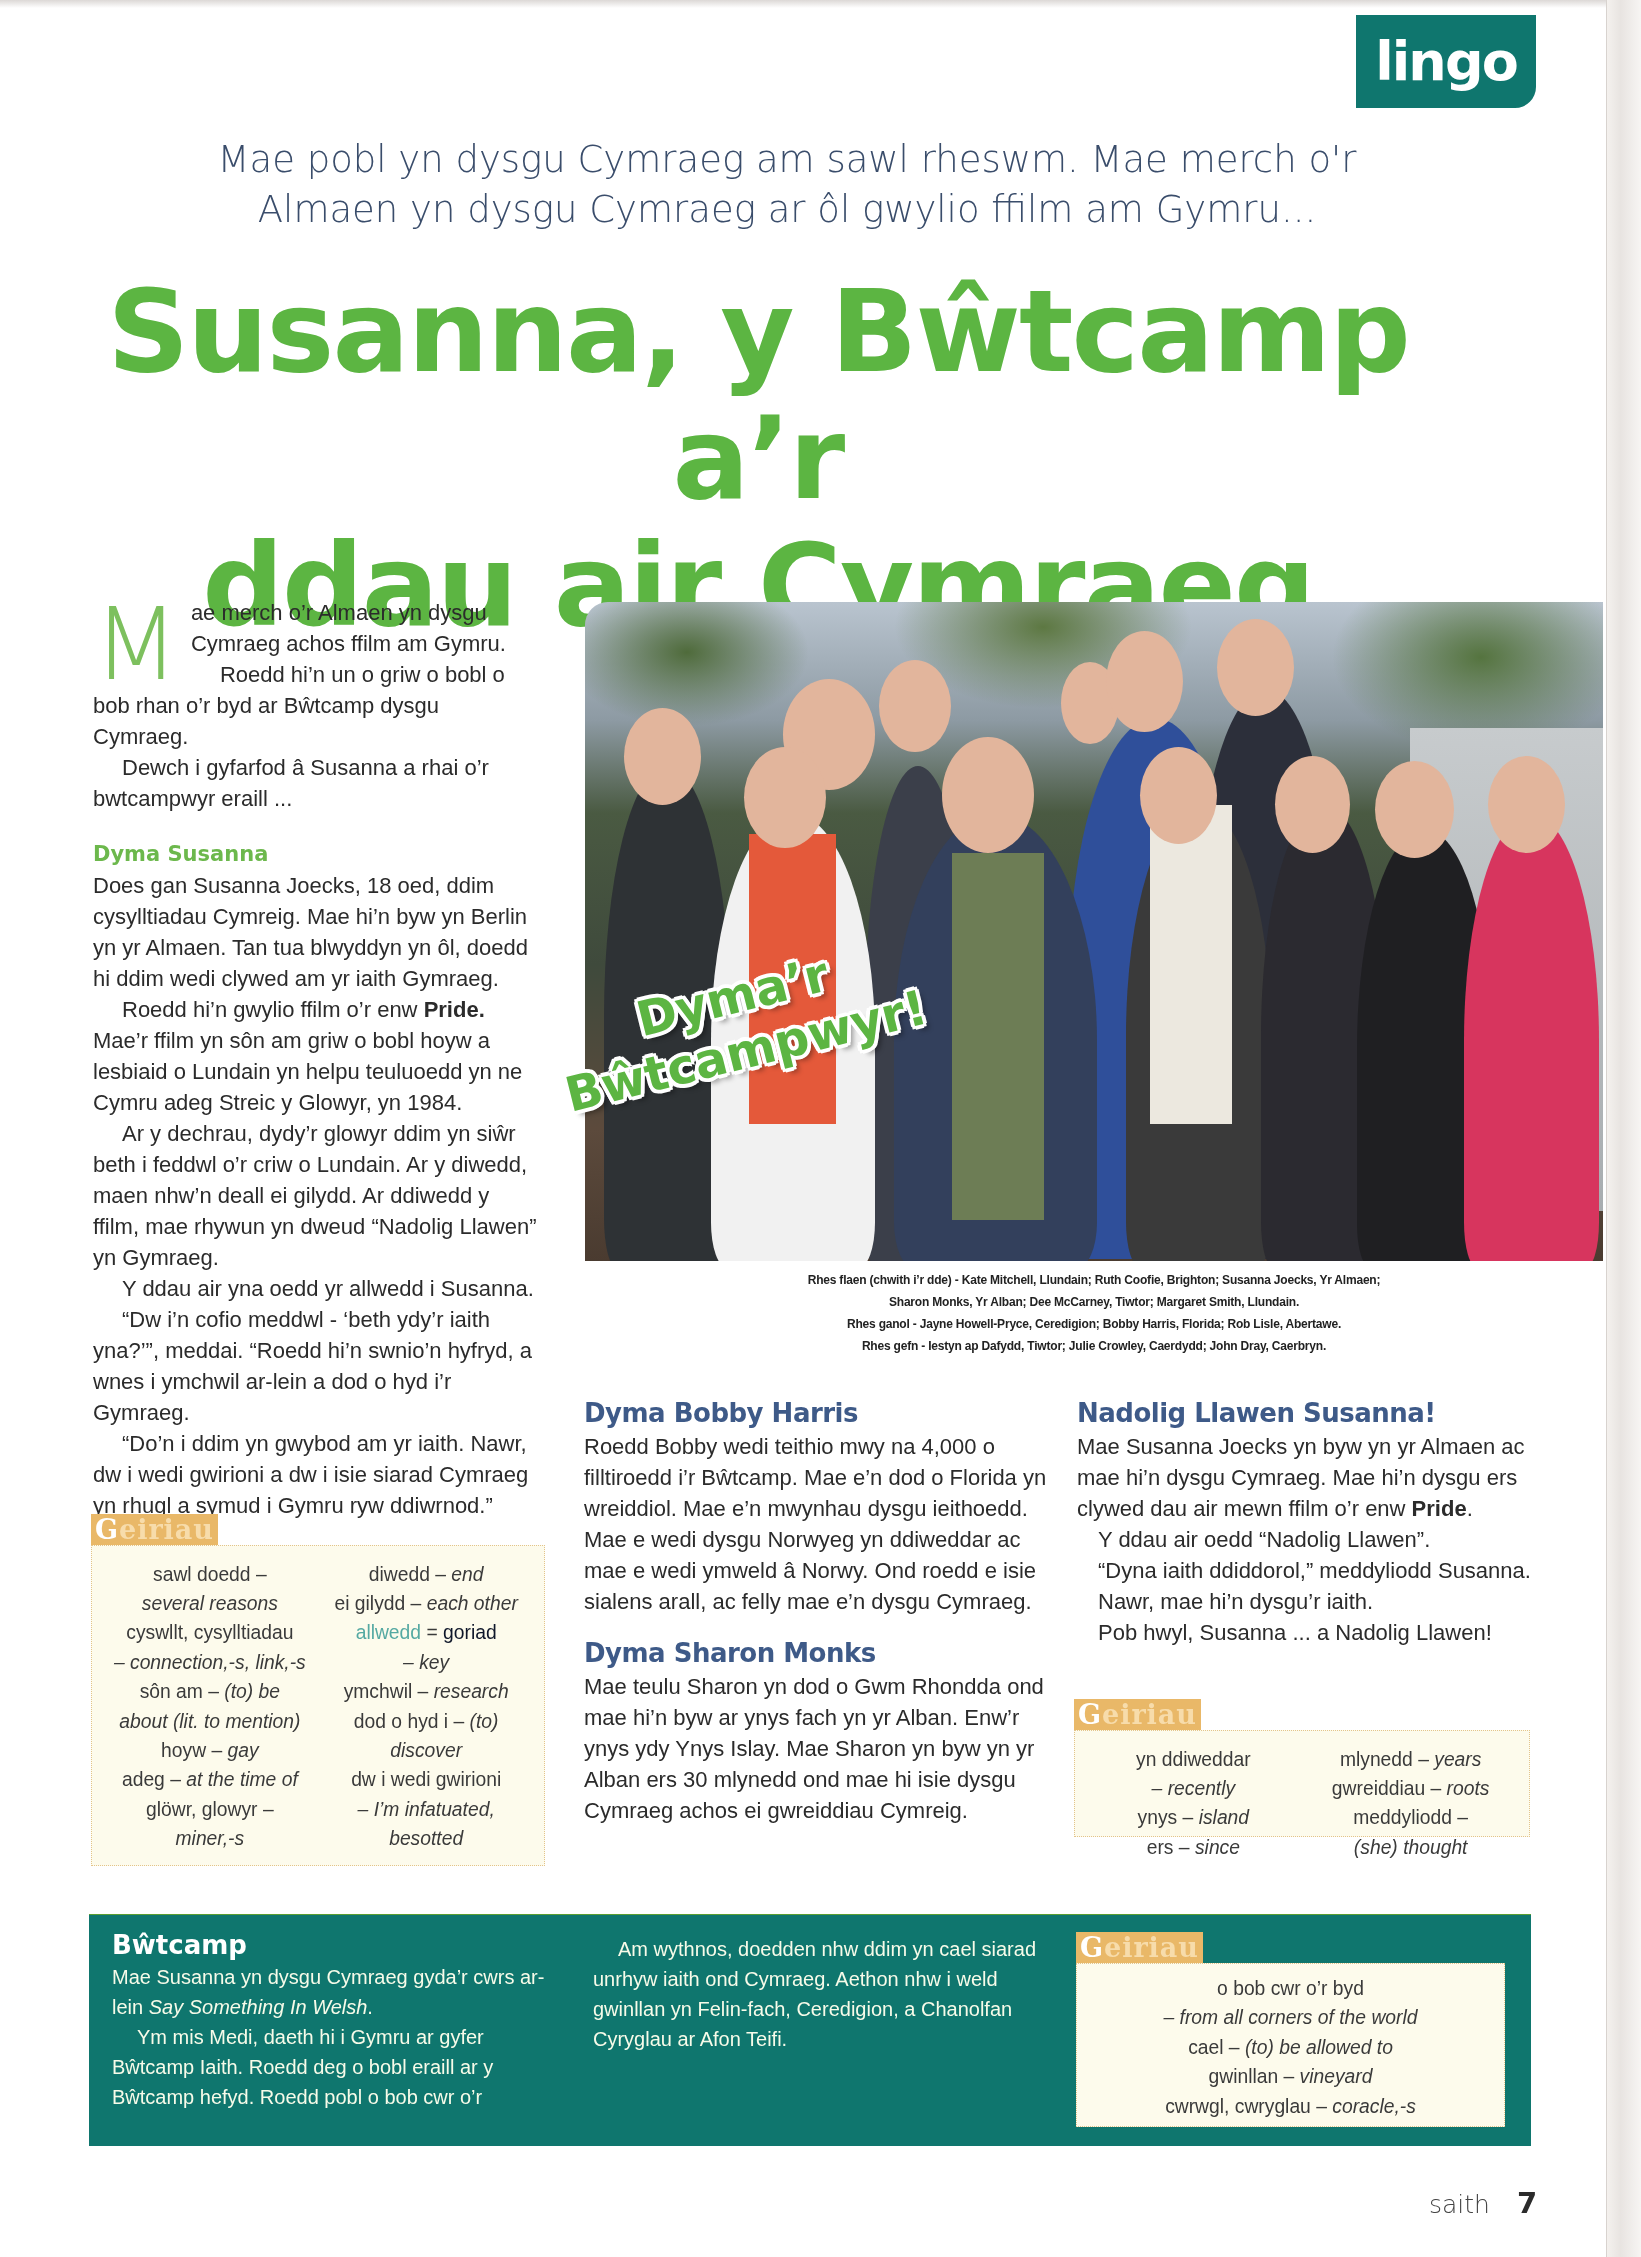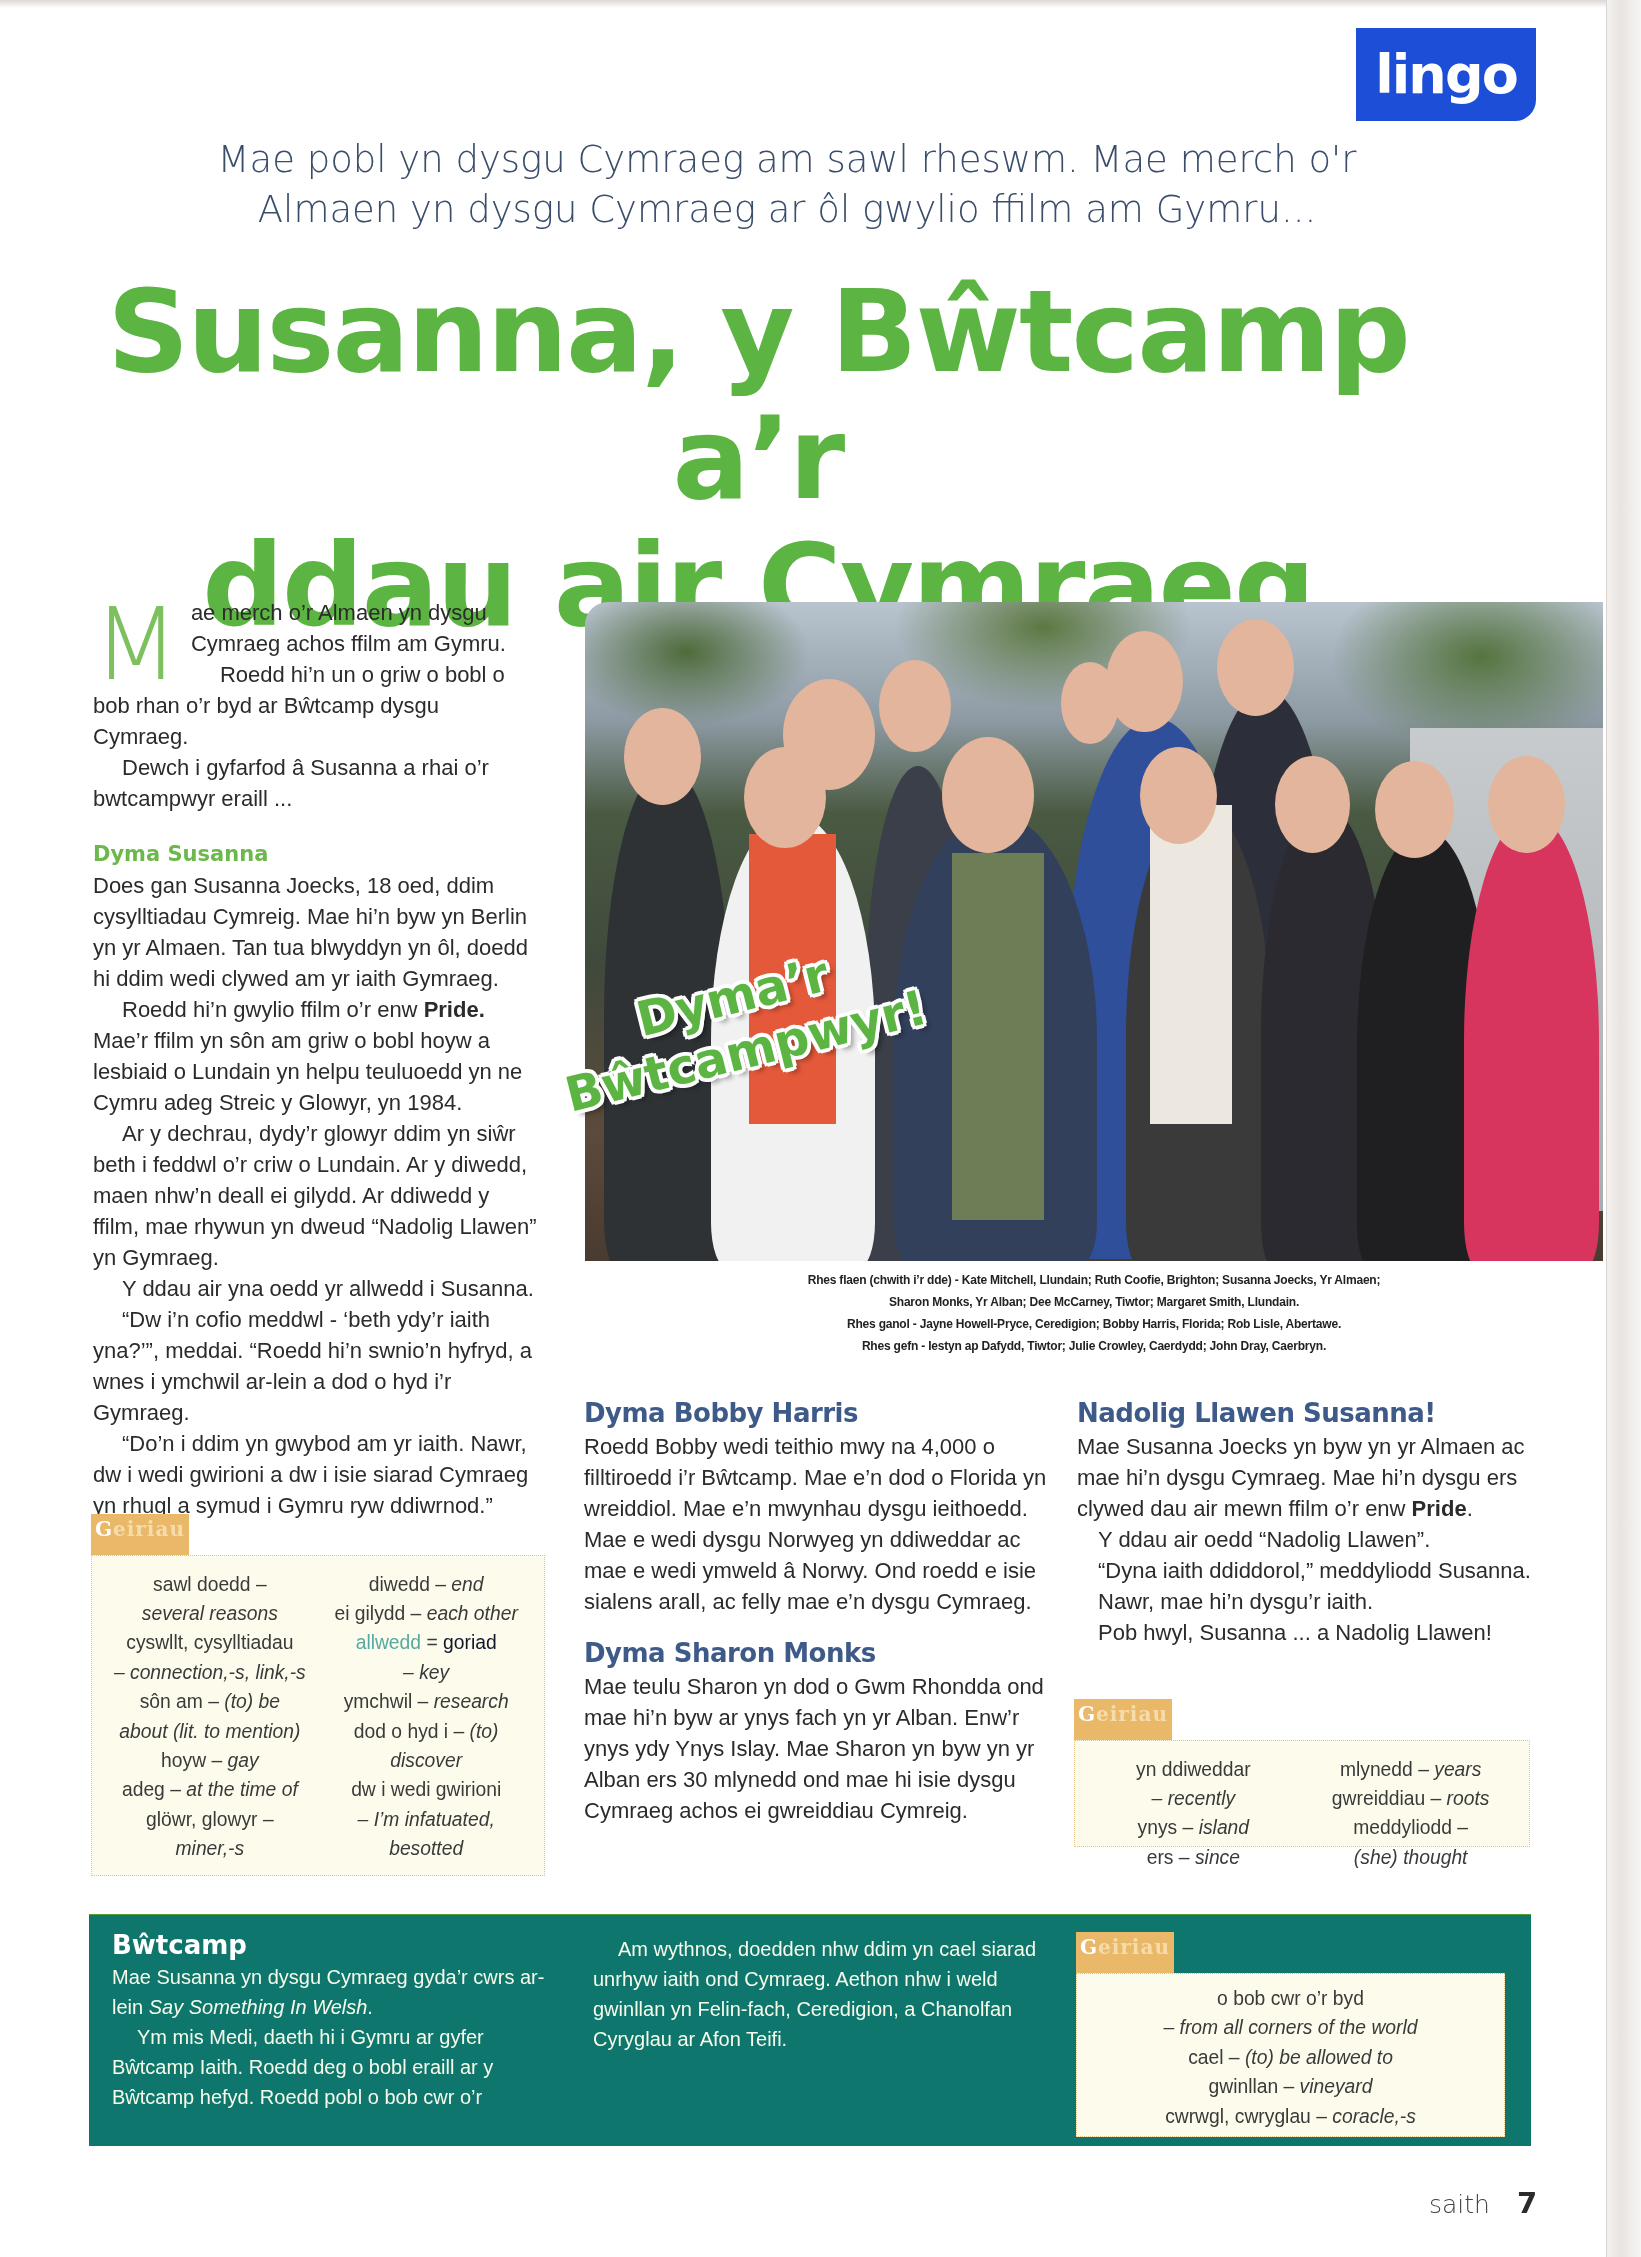--- a/index.html
+++ b/index.html
@@ -5,21 +5,21 @@
   * { box-sizing: border-box; margin: 0; padding: 0; }
   html, body { width: 1641px; height: 2257px; background: #ffffff; }
   body { position: relative; overflow: hidden; font-family: "DejaVu Sans", sans-serif; color: #2a2a2a; }
 
   
   .edge-right { position: absolute; top: 0; right: 0; width: 35px; height: 2257px;
     background: linear-gradient(90deg, #f4f1ee 0%, #e8e4e1 40%, #f7f5f3 100%); border-left: 1px solid #d8d3cf; }
   .edge-top { position: absolute; top: 0; left: 0; width: 1641px; height: 7.7px; background: linear-gradient(#dcd8d6, #ffffff); }
 
   
-  .logo { position: absolute; left: 1356px; top: 28px; width: 180px; height: 93px; background: #1d4ed8;
+  .logo { position: absolute; left: 1356px; top: 15px; width: 180px; height: 93px; background: #0f766e;
     border-radius: 0 0 21px 0; display: flex; align-items: center; justify-content: center; }
   .logo span { color: #ffffff; font-family: "DejaVu Sans", sans-serif; font-weight: bold; font-size: 54px; letter-spacing: -1.9px; line-height: 1; }
 
   
   .standfirst { position: absolute; left: 193px; top: 135px; width: 1188px; text-align: center;
     font-family: "DejaVu Sans", sans-serif; font-weight: 300; font-size: 37px; line-height: 50px; color: #3a4d6b; }
 
   
   .headline { position: absolute; left: 58px; top: 268px; width: 1400px; text-align: center;
     font-family: "DejaVu Sans", sans-serif; font-weight: bold; font-size: 114px; line-height: 127px; color: #5cb542; letter-spacing: -1.9px; }
@@ -47,22 +47,22 @@
   .head { position: absolute; border-radius: 50%; background: #e2b59c; }
   .photo-caption-overlay { position: absolute; left: 546px; top: 1014px; transform: rotate(-14deg); transform-origin: left top;
     font-family: "DejaVu Sans", sans-serif; font-weight: bold; color: #5cb542; font-size: 48px; line-height: 56px; text-align: center;
     text-shadow: 0 0 0 #fff, 2.9px 2.9px 0 #fff, -2.9px -2.9px 0 #fff, 2.9px -2.9px 0 #fff, -2.9px 2.9px 0 #fff, 0 3.9px 0 #fff, 3.9px 0 0 #fff, 0 -3.9px 0 #fff, -3.9px 0 0 #fff, 4.8px 5.8px 5.8px rgba(0,0,0,0.35); }
 
   .caption { position: absolute; left: 585px; top: 1269px; width: 1018px; text-align: center;
     font-family: "Liberation Sans", sans-serif; font-weight: bold; font-size: 12px; line-height: 22px; color: #222; letter-spacing: -0.2px; }
 
   
   .geiriau { position: absolute; }
-  .geiriau .tag { display: inline-block; background: #e9b868; padding: 0 3.9px; height: 41px; line-height: 31px;
-    font-family: "DejaVu Serif", serif; font-weight: bold; font-size: 20px; color: #f7dcab; letter-spacing: 1px; }
+  .geiriau .tag { display: inline-block; background: #e9b868; padding: 0 3.9px; height: 31px; line-height: 31px;
+    font-family: "DejaVu Serif", serif; font-weight: bold; font-size: 27px; color: #f7dcab; letter-spacing: 1px; }
   .geiriau .tag .big { color: #ffffff; }
   .geiriau .box { border: 1.9px dotted #e3c48b; background: #fdfbec; padding: 13.5px 9.7px; display: flex; }
   .geiriau .vcol { flex: 1; text-align: center; font-family: "Liberation Sans", sans-serif; font-size: 19.3px; line-height: 29.4px; color: #3a3a3a; }
   .geiriau i { font-style: italic; }
   .teal { color: #55a9a2; }
   .pink { color: #0f172a; }
 
   
   .greenbox { position: absolute; left: 89px; top: 1914px; width: 1442px; height: 232px; background: #0f766e; border-top: 1.9px solid #5a9e32; }
   .green-col { position: absolute; font-family: "Liberation Sans", sans-serif; font-size: 20px; line-height: 30px; color: #f7fbe9; }

